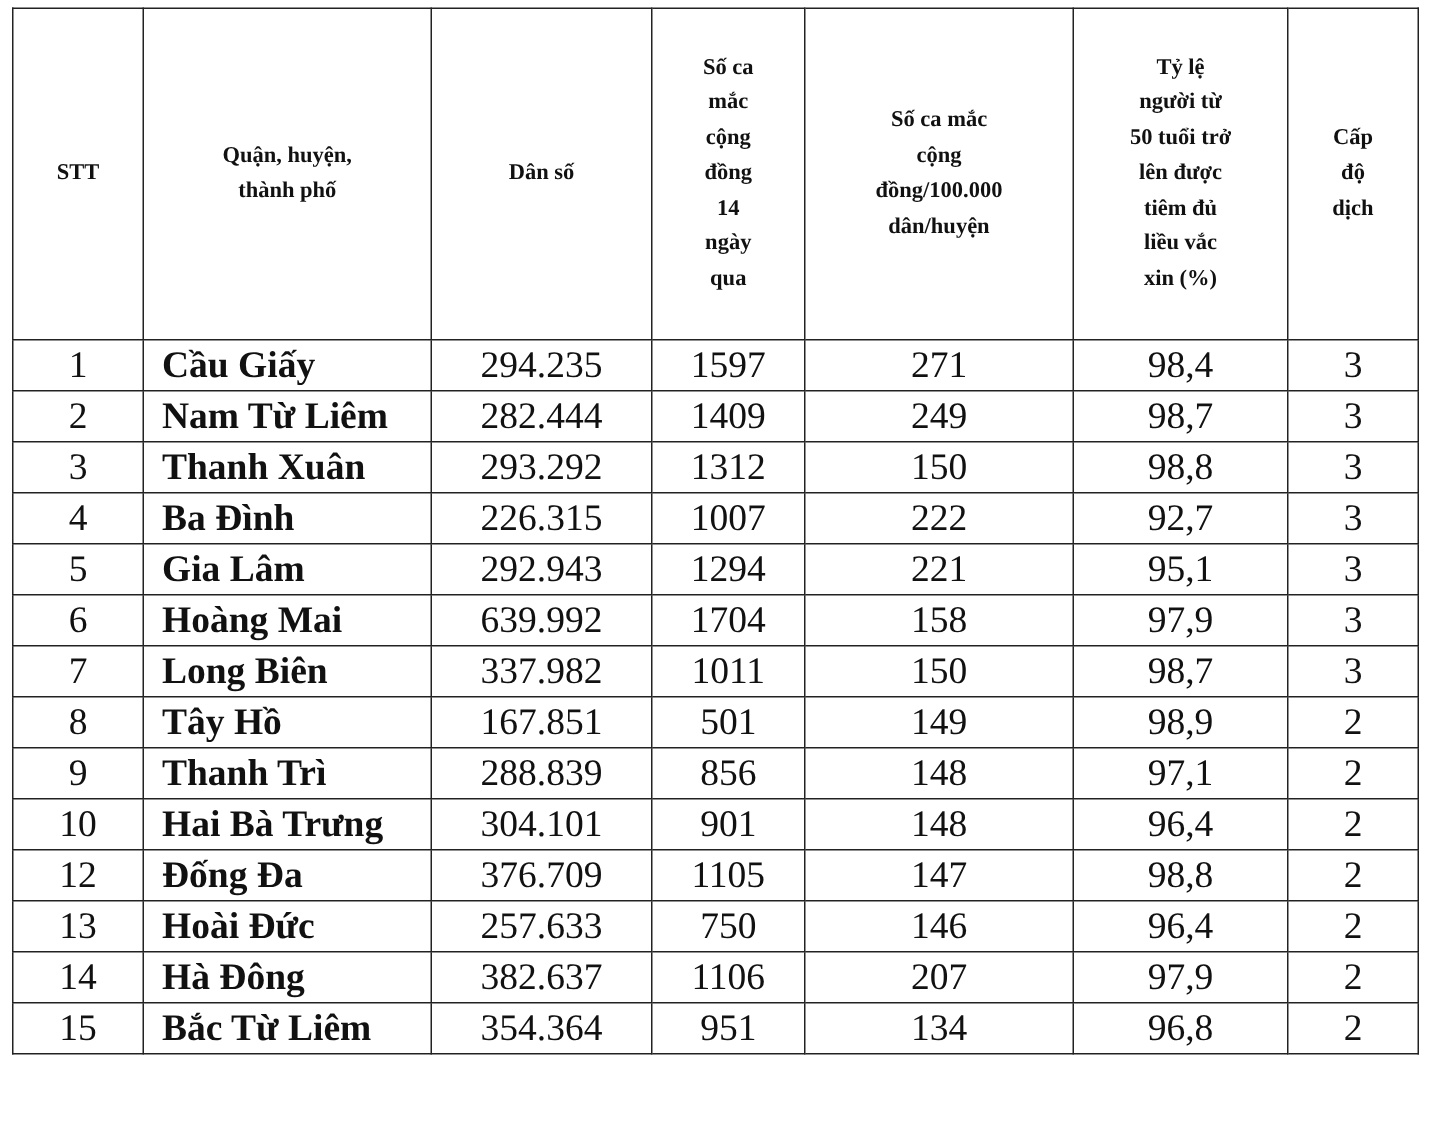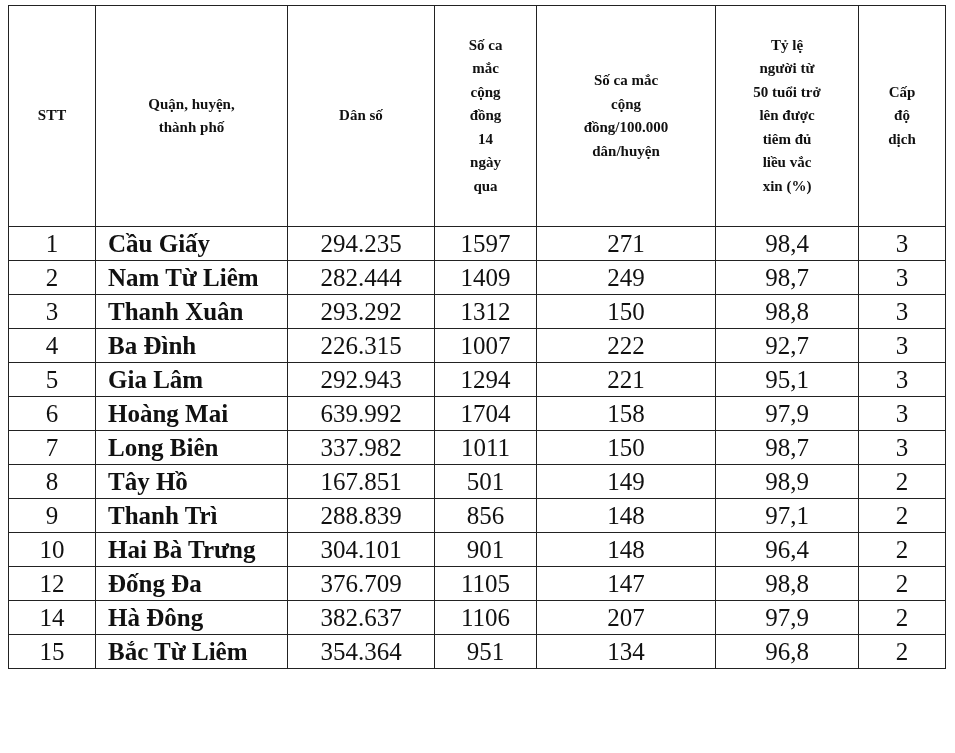--- a/index.html
+++ b/index.html
@@ -177,20 +177,29 @@
       <tr>
         <td>12</td>
         <td class="name">Đống Đa</td>
         <td>376.709</td>
         <td>1105</td>
         <td>147</td>
         <td>98,8</td>
         <td>2</td>
       </tr>
       <tr>
+        <td>13</td>
+        <td class="name">Hoài Đức</td>
+        <td>257.633</td>
+        <td>750</td>
+        <td>146</td>
+        <td>96,4</td>
+        <td>2</td>
+      </tr>
+      <tr>
         <td>14</td>
         <td class="name">Hà Đông</td>
         <td>382.637</td>
         <td>1106</td>
         <td>207</td>
         <td>97,9</td>
         <td>2</td>
       </tr>
       <tr>
         <td>15</td>

